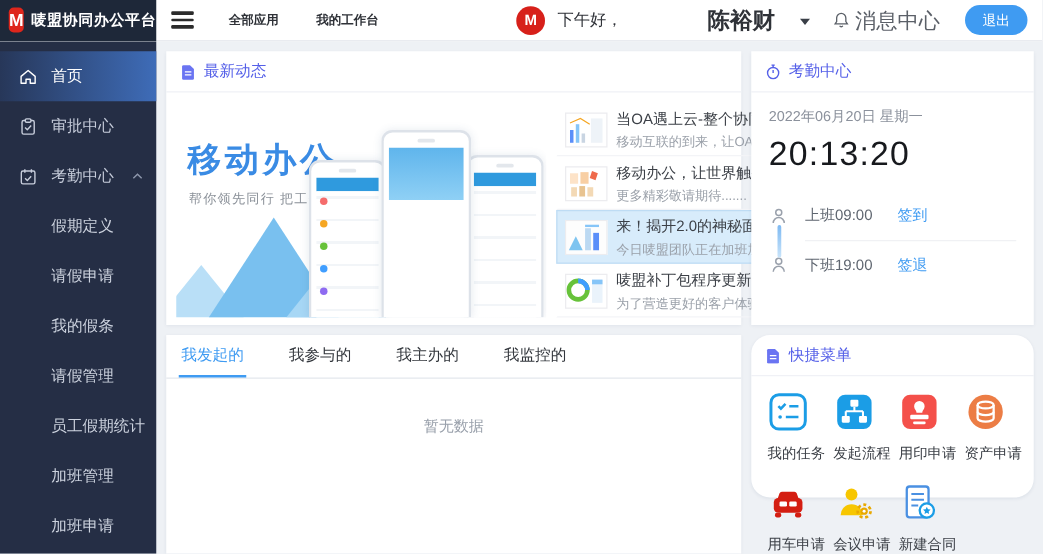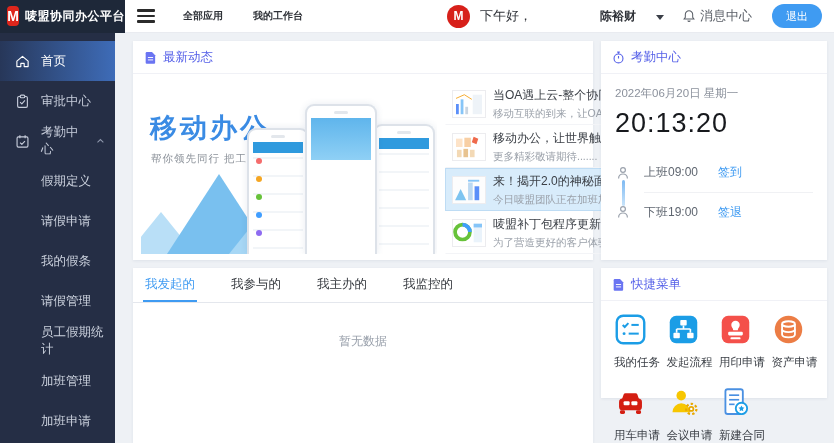--- a/index.html
+++ b/index.html
@@ -20,30 +20,30 @@
   .app-title { color:#fff; font-size:12px; font-weight:bold; letter-spacing:.5px; white-space:nowrap;}
   .hamburger { margin-left:12px; width:18px; cursor:pointer;}
   .hamburger i { display:block; height:2.4px; background:#2b2b2b; margin:3px 0; border-radius:1px;}
   .topnav { display:flex; gap:30px; margin-left:28px;}
   .topnav-item { font-size:10px; font-weight:bold; color:#2f3238; cursor:pointer;}
   .topbar-right { margin-left:auto; display:flex; align-items:center; padding-right:12px; gap:10px;}
   .avatar { width:23px; height:23px; border-radius:50%; background:#d7201a; color:#fff;
     font-weight:bold; font-size:12px; display:flex; align-items:center; justify-content:center;}
   .greeting-wrap { display:flex; align-items:center; gap:20px; cursor:pointer;}
   .greeting { font-size:13px; color:#2f3238;}
-  .username { font-size:12px; color:#2f3238; font-weight:bold;padding-left:48px;}
+  .username { font-size:18px; color:#2f3238; font-weight:bold;padding-left:48px;}
   .caret-down { width:0; height:0; border-left:4.5px solid transparent;
     border-right:4.5px solid transparent; border-top:5.5px solid #3a3f47; margin-top:2px;}
   .msg-wrap { display:flex; align-items:center; gap:4px; margin-left:8px; cursor:pointer;}
-  .msg-label { font-size:13px; color:#5b6068;}
+  .msg-label { font-size:17px; color:#5b6068;}
   .logout-btn { margin-left:10px; background:#3f9bf2; color:#fff; font-size:11px;
     border:none; padding:4.5px 14px; border-radius:12px; cursor:pointer;}
 
   
-  .sidebar { position:absolute; left:0; top:33px; width:115px; height:410px;
+  .sidebar { position:absolute; left:0; top:33px; width:125px; height:410px;
     background:#252e45; padding-top:8px;}
   .side-item { height:40px; display:flex; align-items:center; gap:11px;
     padding:0 10px 0 15px; color:#c7cddb; font-size:12.5px; cursor:pointer;}
   .side-item.active { background:linear-gradient(90deg,#273759 0%,#3e6cb8 100%); color:#fff;}
   .side-item .mi { width:15px; flex-shrink:0;}
   .side-item .chev { margin-left:auto;}
   .side-sub { height:40px; display:flex; align-items:center; padding-left:41px;
     color:#ccd2de; font-size:12.5px; cursor:pointer;}
 
   
@@ -107,21 +107,21 @@
   .att-row { display:flex; align-items:center; height:39px;}
   .att-person { width:16px; color:#9aa1ac; flex-shrink:0;}
   .att-main { flex:1; display:flex; align-items:center; margin-left:13px; height:100%;}
   .att-row + .att-row .att-main { border-top:1px solid #f0f1f4;}
   .att-label { font-size:12px; color:#5f6670; width:74px;}
   .att-action { font-size:12px; color:#3f9bf2; cursor:pointer;}
   .att-line { position:absolute; left:6.5px; top:27px; width:3px; height:26px; border-radius:2px;
     background:linear-gradient(180deg,#7db9f2,#c9e4fa);}
 
   
-  #quickmenu-panel { left:601px; top:268px; width:226px; height:130px;}
+  #quickmenu-panel { left:601px; top:268px; width:226px; height:130px;border-radius:15px;}
   .qm-grid { display:grid; grid-template-columns:repeat(4,1fr); padding:12px 8px 0; row-gap:16px;}
   .qm-item { display:flex; flex-direction:column; gap:9px; padding-left:5px; cursor:pointer;}
   .qm-icon { width:33px; height:33px;}
   .qm-label { font-size:11.5px; color:#3c4047; white-space:nowrap;}
 </style>
 </head>
 <body>
 
 <div class="topbar">
   <div class="logo-area">

